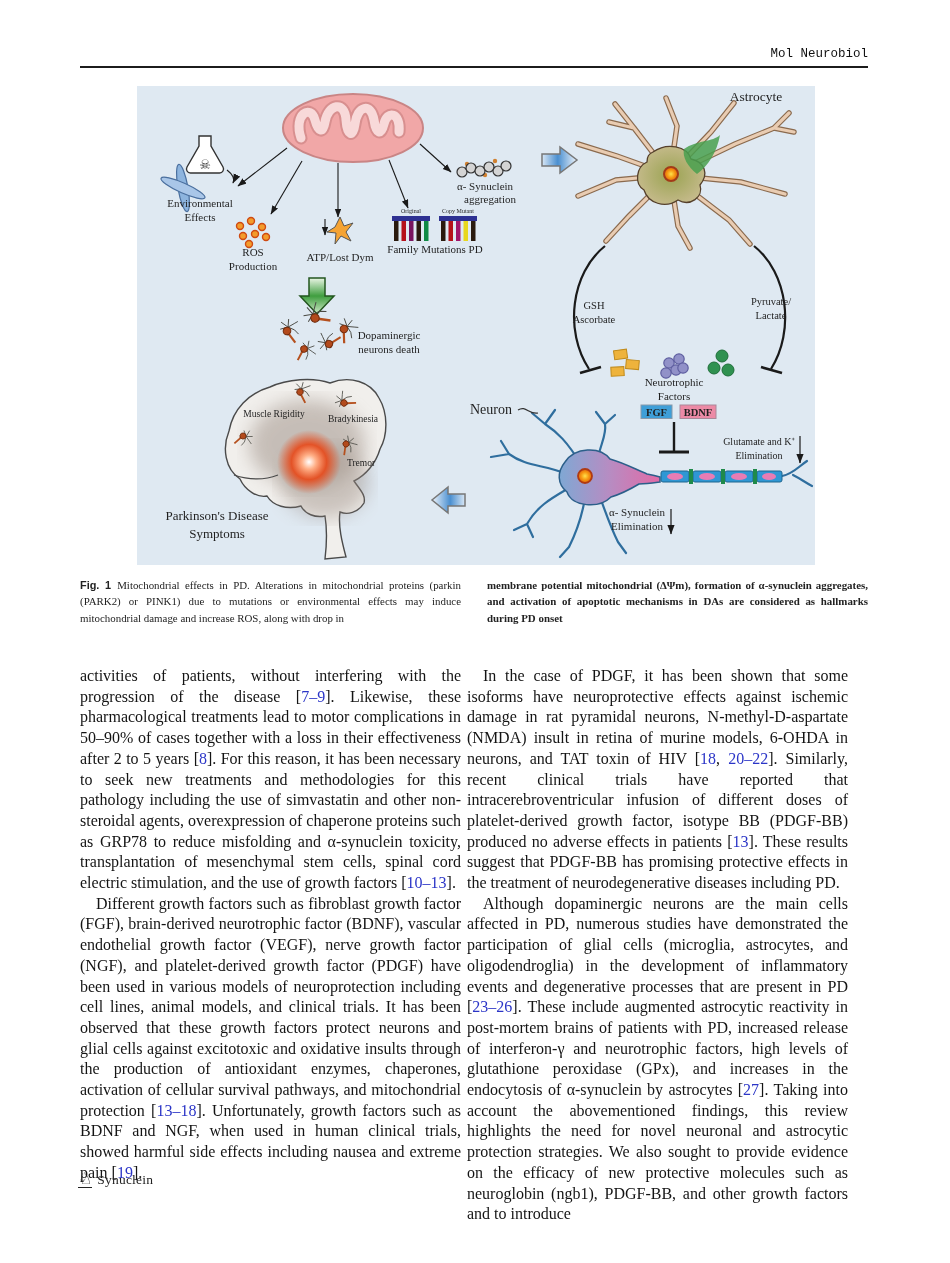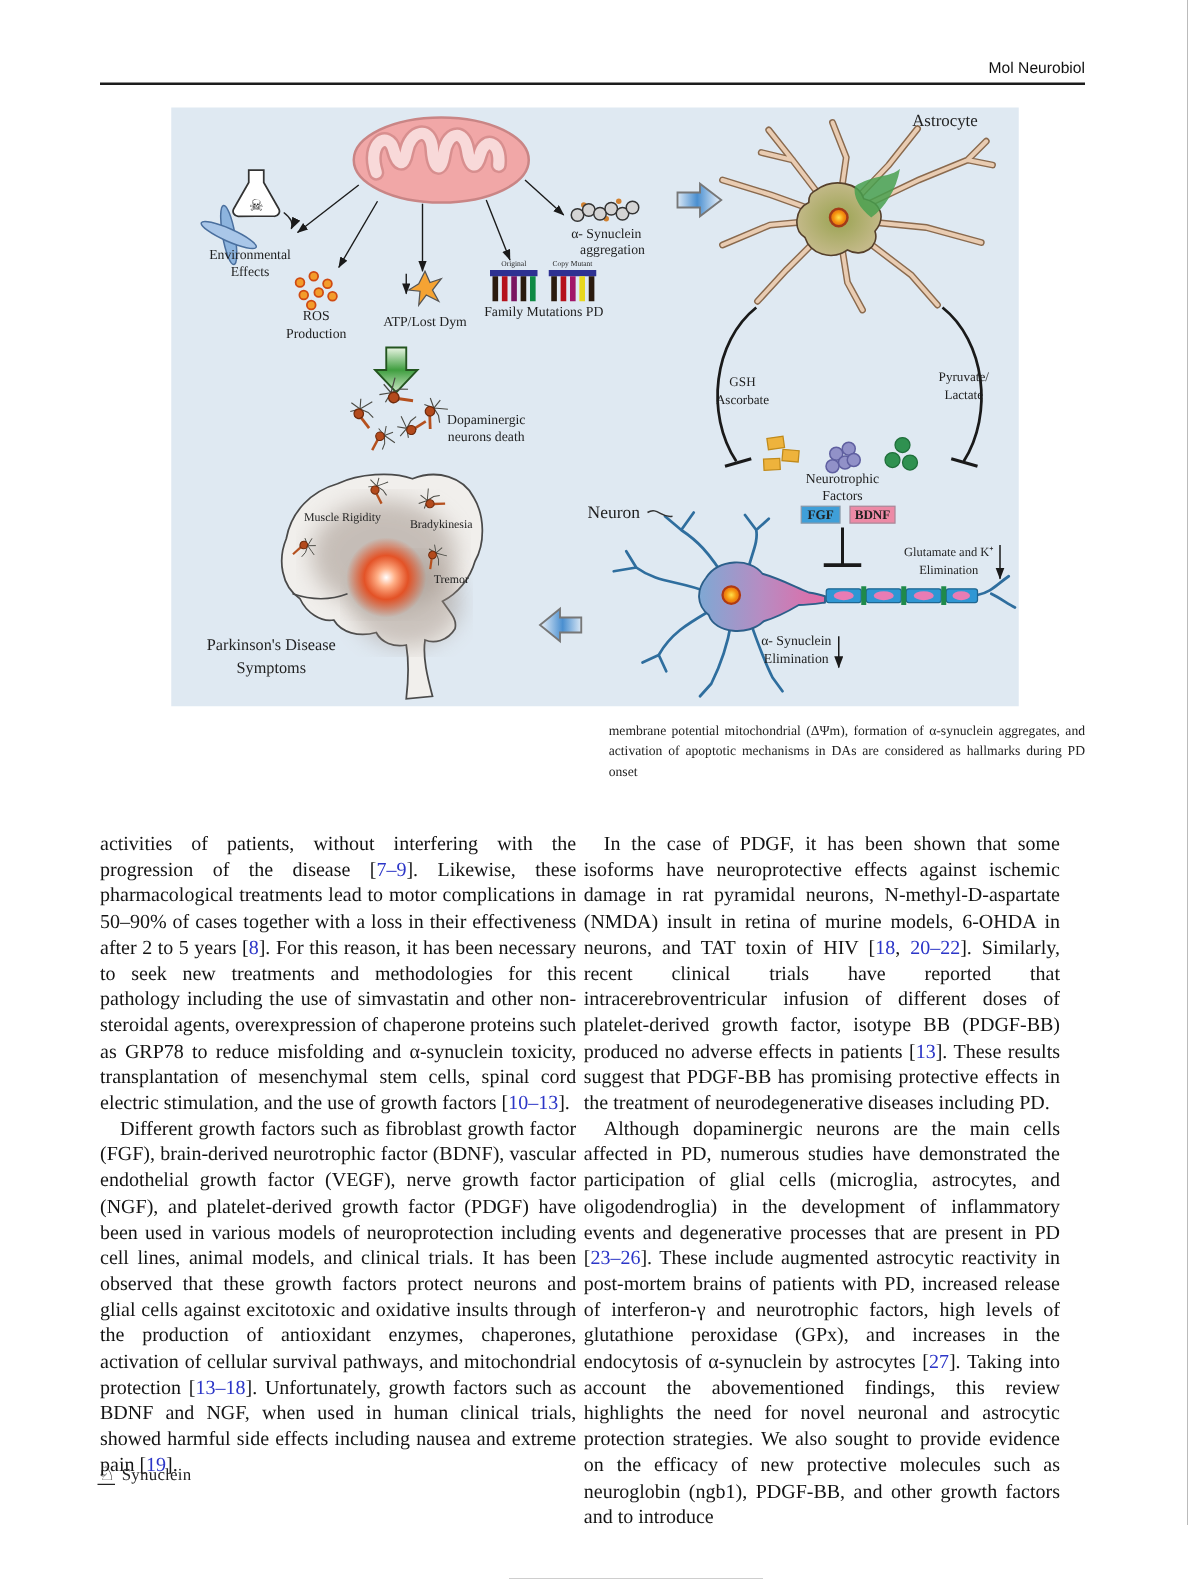--- a/index.html
+++ b/index.html
@@ -3,33 +3,33 @@
 <meta charset="utf-8">
 <style>
   html,body{margin:0;padding:0;background:#888;}
   .page{
     position:relative;width:950px;height:1263px;background:#ffffff;
     font-family:"Liberation Serif",serif;color:#1a1a1a;overflow:hidden;
     margin:0 auto;
   }
   .journal-header{
     position:absolute;top:47px;left:80px;width:788px;text-align:right;
-    font-family:Liberation Sans, sans-serif;font-size:12.5px;color:#111;
+    font-family:Liberation Mono, monospace;font-size:12.5px;color:#111;
   }
   .header-rule{position:absolute;top:66px;left:80px;width:788px;height:2.3px;background:#1c1c1c;}
   .figure-panel{
     position:absolute;left:137px;top:86px;width:678px;height:479px;background:#dfe9f2;
   }
   .figure-panel svg{display:block;}
   svg text{font-family:"Liberation Serif",serif;fill:#1f1f1f;}
   .caption{
     position:absolute;top:577px;width:381px;font-size:10.9px;line-height:16.3px;
     text-align:justify;color:#222;
   }
-  .caption.left{left:80px;} .caption.right{left:487px;}
+  .caption.left{left:80px;} .caption.right{left:487px;font-weight:bold;}
   .fig-label{font-family:"Liberation Sans",sans-serif;font-weight:bold;padding-right:6px;}
   .body-col{
     position:absolute;top:666px;width:381px;font-size:16px;line-height:20.7px;
     text-align:justify;color:#141414;
   }
   .body-col.left{left:80px;} .body-col.right{left:467px;}
   .para{margin:0;}
   .para.indent{text-indent:16px;}
   .ref{color:#2b35c7;}
   .footer{
@@ -331,20 +331,21 @@
       <text x="224" y="380" text-anchor="middle" font-size="9.5">Tremor</text>
       <text x="80" y="434" text-anchor="middle" font-size="13">Parkinson's Disease</text>
       <text x="80" y="452" text-anchor="middle" font-size="13">Symptoms</text>
 
       <g transform="translate(295,401)">
         <path d="M33,7 h-17 v-7 l-16,13 16,13 v-7 h17 z" fill="url(#blueGradL)" stroke="#777" stroke-width="1.5"></path>
       </g>
     </svg>
   </div>
 
+  <div class="caption left"><span class="fig-label">Fig. 1</span><span>Mitochondrial effects in PD. Alterations in mitochondrial proteins (parkin (PARK2) or PINK1) due to mutations or environmental effects may induce mitochondrial damage and increase ROS, along with drop in</span></div>
   <div class="caption right"><span>membrane potential mitochondrial (ΔΨm), formation of α-synuclein aggregates, and activation of apoptotic mechanisms in DAs are considered as hallmarks during PD onset</span></div>
 
   <div class="body-col left">
     <p class="para"><span>activities of patients, without interfering with the progression of the disease [</span><span class="ref">7–9</span><span>]. Likewise, these pharmacological treatments lead to motor complications in 50–90% of cases together with a loss in their effectiveness after 2 to 5 years [</span><span class="ref">8</span><span>]. For this reason, it has been necessary to seek new treatments and methodologies for this pathology including the use of simvastatin and other non-steroidal agents, overexpression of chaperone proteins such as GRP78 to reduce misfolding and α-synuclein toxicity, transplantation of mesenchymal stem cells, spinal cord electric stimulation, and the use of growth factors [</span><span class="ref">10–13</span><span>].</span></p>
     <p class="para indent"><span>Different growth factors such as fibroblast growth factor (FGF), brain-derived neurotrophic factor (BDNF), vascular endothelial growth factor (VEGF), nerve growth factor (NGF), and platelet-derived growth factor (PDGF) have been used in various models of neuroprotection including cell lines, animal models, and clinical trials. It has been observed that these growth factors protect neurons and glial cells against excitotoxic and oxidative insults through the production of antioxidant enzymes, chaperones, activation of cellular survival pathways, and mitochondrial protection [</span><span class="ref">13–18</span><span>]. Unfortunately, growth factors such as BDNF and NGF, when used in human clinical trials, showed harmful side effects including nausea and extreme pain [</span><span class="ref">19</span><span>].</span></p>
   </div>
   <div class="body-col right">
     <p class="para indent"><span>In the case of PDGF, it has been shown that some isoforms have neuroprotective effects against ischemic damage in rat pyramidal neurons, N-methyl-D-aspartate (NMDA) insult in retina of murine models, 6-OHDA in neurons, and TAT toxin of HIV [</span><span class="ref">18</span><span>, </span><span class="ref">20–22</span><span>]. Similarly, recent clinical trials have reported that intracerebroventricular infusion of different doses of platelet-derived growth factor, isotype BB (PDGF-BB) produced no adverse effects in patients [</span><span class="ref">13</span><span>]. These results suggest that PDGF-BB has promising protective effects in the treatment of neurodegenerative diseases including PD.</span></p>
     <p class="para indent"><span>Although dopaminergic neurons are the main cells affected in PD, numerous studies have demonstrated the participation of glial cells (microglia, astrocytes, and oligodendroglia) in the development of inflammatory events and degenerative processes that are present in PD [</span><span class="ref">23–26</span><span>]. These include augmented astrocytic reactivity in post-mortem brains of patients with PD, increased release of interferon-γ and neurotrophic factors, high levels of glutathione peroxidase (GPx), and increases in the endocytosis of α-synuclein by astrocytes [</span><span class="ref">27</span><span>]. Taking into account the abovementioned findings, this review highlights the need for novel neuronal and astrocytic protection strategies. We also sought to provide evidence on the efficacy of new protective molecules such as neuroglobin (ngb1), PDGF-BB, and other growth factors and to introduce</span></p>
   </div>

